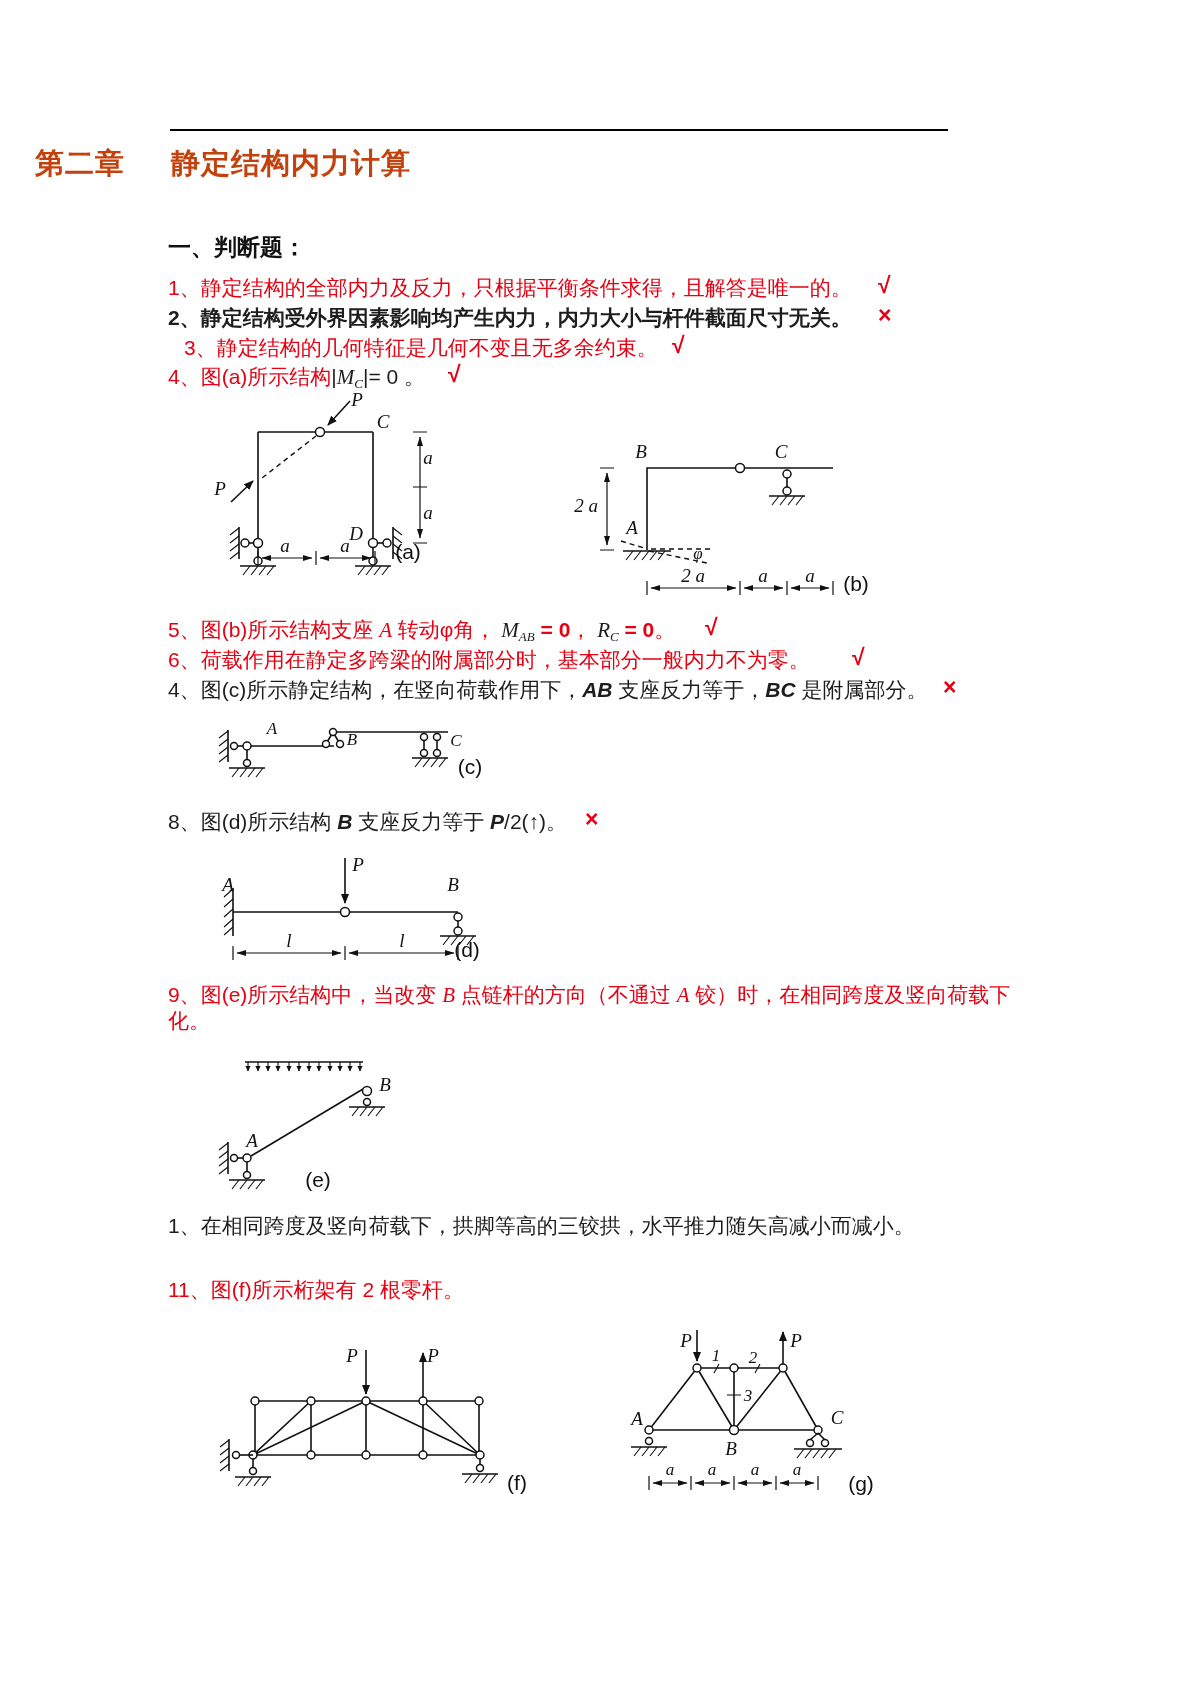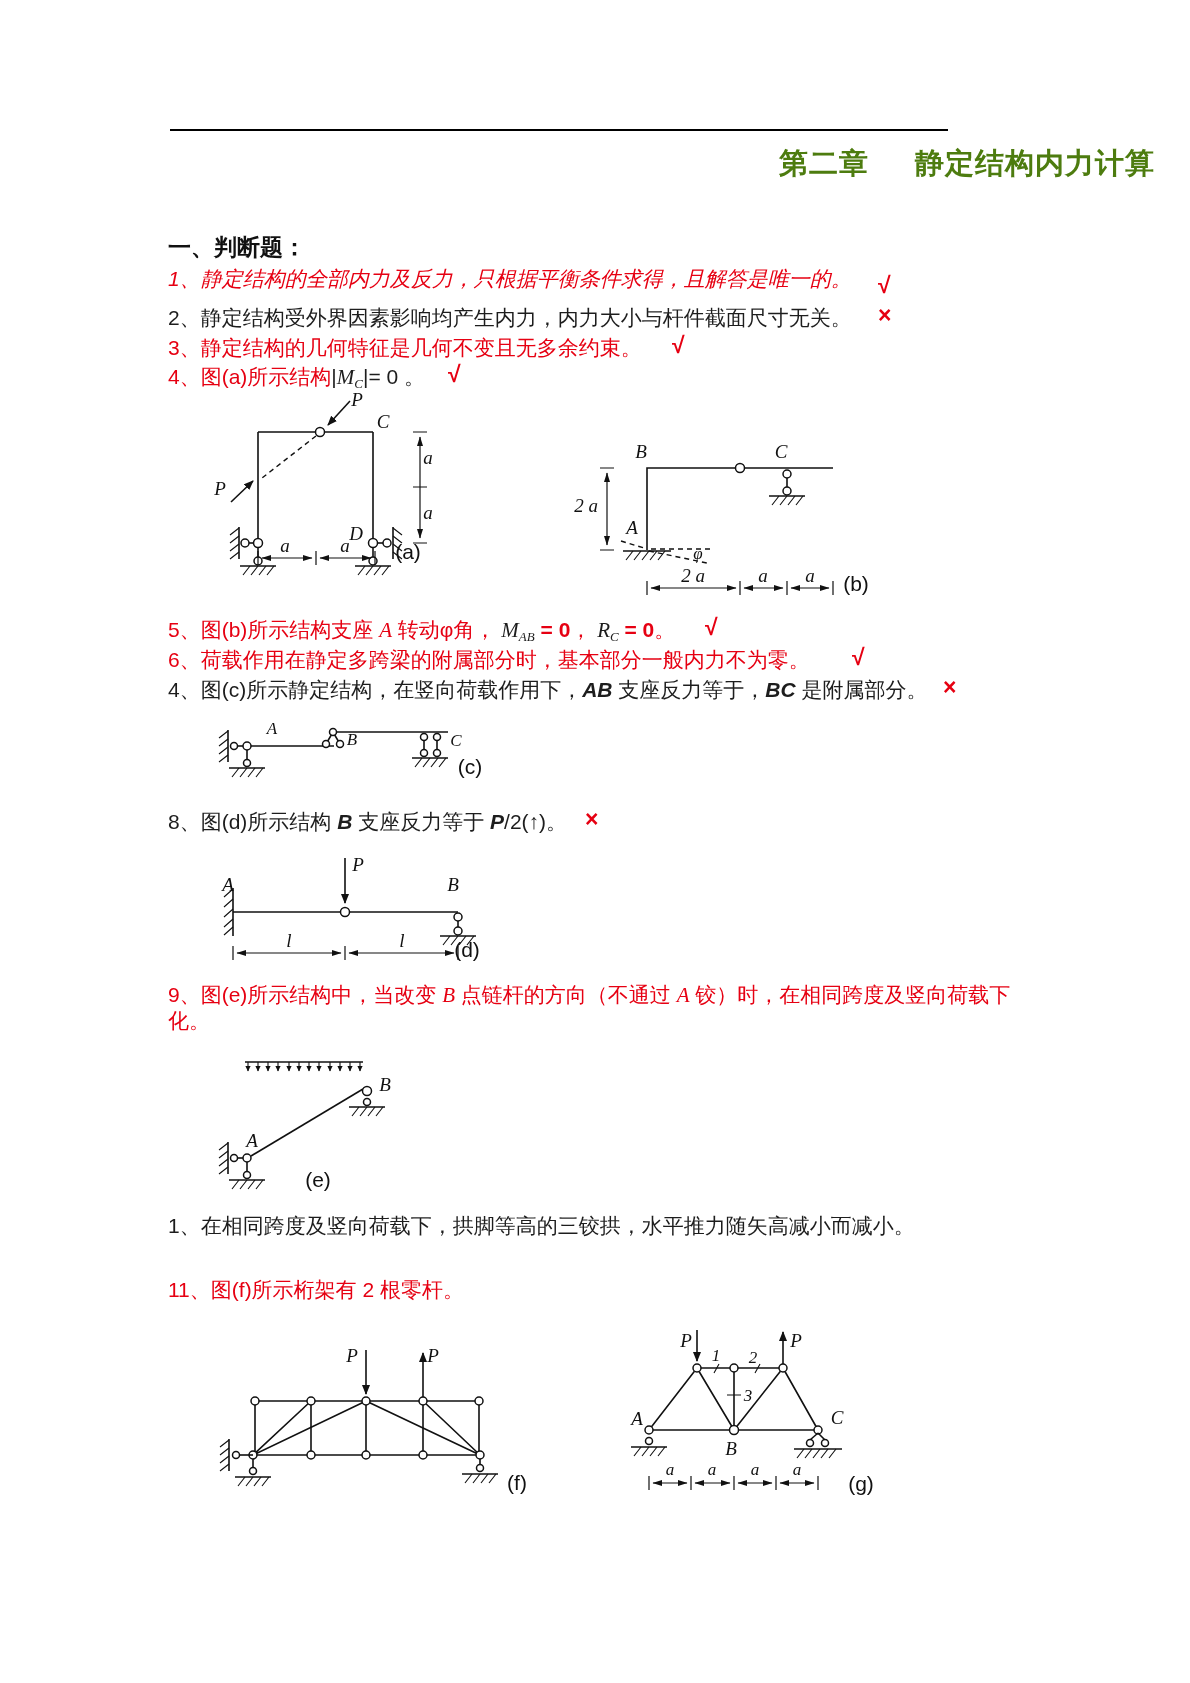--- a/index.html
+++ b/index.html
@@ -1,20 +1,20 @@
 <!DOCTYPE html>
 <html><head>
 <meta charset="utf-8">
 <style>
   html,body{margin:0;padding:0;background:#ffffff;}
   #page{position:relative;width:1190px;height:1683px;background:#fff;overflow:hidden;
         font-family:"Liberation Sans",sans-serif;color:#1d1d1d;}
   .rule{position:absolute;left:170px;top:129px;width:778px;height:2px;background:#000;}
-  .title{position:absolute;top:144px;left:35px;width:1120px;text-align:right;
-         font-size:29px;font-weight:700;color:#4d7c0f;letter-spacing:1px;}
+  .title{position:absolute;top:144px;left:35px;width:1120px;text-align:left;
+         font-size:29px;font-weight:700;color:#c2410c;letter-spacing:1px;}
   .title .gap{display:inline-block;width:46px;}
   .sec-hdr{position:absolute;left:168px;top:232px;font-size:23px;font-weight:700;color:#111;}
   .qline{position:absolute;left:168px;font-size:21px;line-height:27px;white-space:nowrap;}
   .run.r{color:#e60012;}
   .run.k{color:#1d1d1d;}
   .run.i{font-family:"Liberation Serif",serif;font-style:italic;color:#1d1d1d;}
   .run.isub{font-family:"Liberation Serif",serif;font-style:italic;color:#1d1d1d;
             font-size:13px;vertical-align:-4px;}
   .run.ri{font-family:"Liberation Serif",serif;font-style:italic;color:#e60012;}
   .run.bi{font-style:italic;font-weight:700;color:#1d1d1d;}
@@ -39,25 +39,25 @@
 
   <div class="rule"></div>
 
   <div class="title">
     <span>第二章</span><span class="gap"></span><span>静定结构内力计算</span>
   </div>
 
   <div class="sec-hdr">一、判断题：</div>
 
   <div id="content-layer">
-      <div class="qline" style="top: 265px; font-style: italic;"><span class="run r">1、静定结构的全部内力及反力，只根据平衡条件求得，且解答是唯一的。</span></div>
+      <div class="qline" style="top: 274px;"><span class="run r">1、静定结构的全部内力及反力，只根据平衡条件求得，且解答是唯一的。</span></div>
       <span class="mark" style="left: 878px; top: 272px;">√</span>
-      <div class="qline" style="top: 304px;"><span class="run k">2、静定结构受外界因素影响均产生内力，内力大小与杆件截面尺寸无关。</span></div>
+      <div class="qline" style="top: 304px; font-weight: bold;"><span class="run k">2、静定结构受外界因素影响均产生内力，内力大小与杆件截面尺寸无关。</span></div>
       <span class="mark" style="left: 878px; top: 302px;">×</span>
-      <div class="qline" style="top: 334px;"><span class="run r">3、静定结构的几何特征是几何不变且无多余约束。</span></div>
+      <div class="qline" style="top: 334px; margin-left: 16px;"><span class="run r">3、静定结构的几何特征是几何不变且无多余约束。</span></div>
       <span class="mark" style="left: 672px; top: 332px;">√</span>
       <div class="qline" style="top: 363px;"><span class="run r">4、图(a)所示结构</span><span class="run k">|</span><span class="run i">M</span><span class="run isub">C</span><span class="run k">|= 0 。</span></div>
       <span class="mark" style="left: 448px; top: 361px;">√</span>
       <div class="qline" style="top: 616px;"><span class="run r">5、图(b)所示结构支座 </span><span class="run ri">A</span><span class="run r"> 转动φ角， </span><span class="run i">M</span><span class="run isub">AB</span><span class="run rb">  = 0</span><span class="run r">， </span><span class="run i">R</span><span class="run isub">C</span><span class="run rb">  = 0</span><span class="run r">。</span></div>
       <span class="mark" style="left: 705px; top: 614px;">√</span>
       <div class="qline" style="top: 646px;"><span class="run r">6、荷载作用在静定多跨梁的附属部分时，基本部分一般内力不为零。</span></div>
       <span class="mark" style="left: 852px; top: 644px;">√</span>
       <div class="qline" style="top: 676px;"><span class="run k">4、图(c)所示静定结构，在竖向荷载作用下，</span><span class="run bi">AB</span><span class="run k"> 支座反力等于，</span><span class="run bi">BC</span><span class="run k"> 是附属部分。</span></div>
       <span class="mark" style="left: 943px; top: 674px;">×</span>
       <div class="qline" style="top: 808px;"><span class="run k">8、图(d)所示结构 </span><span class="run bi">B</span><span class="run k"> 支座反力等于 </span><span class="run bi">P</span><span class="run k">/2(↑)。</span></div>

